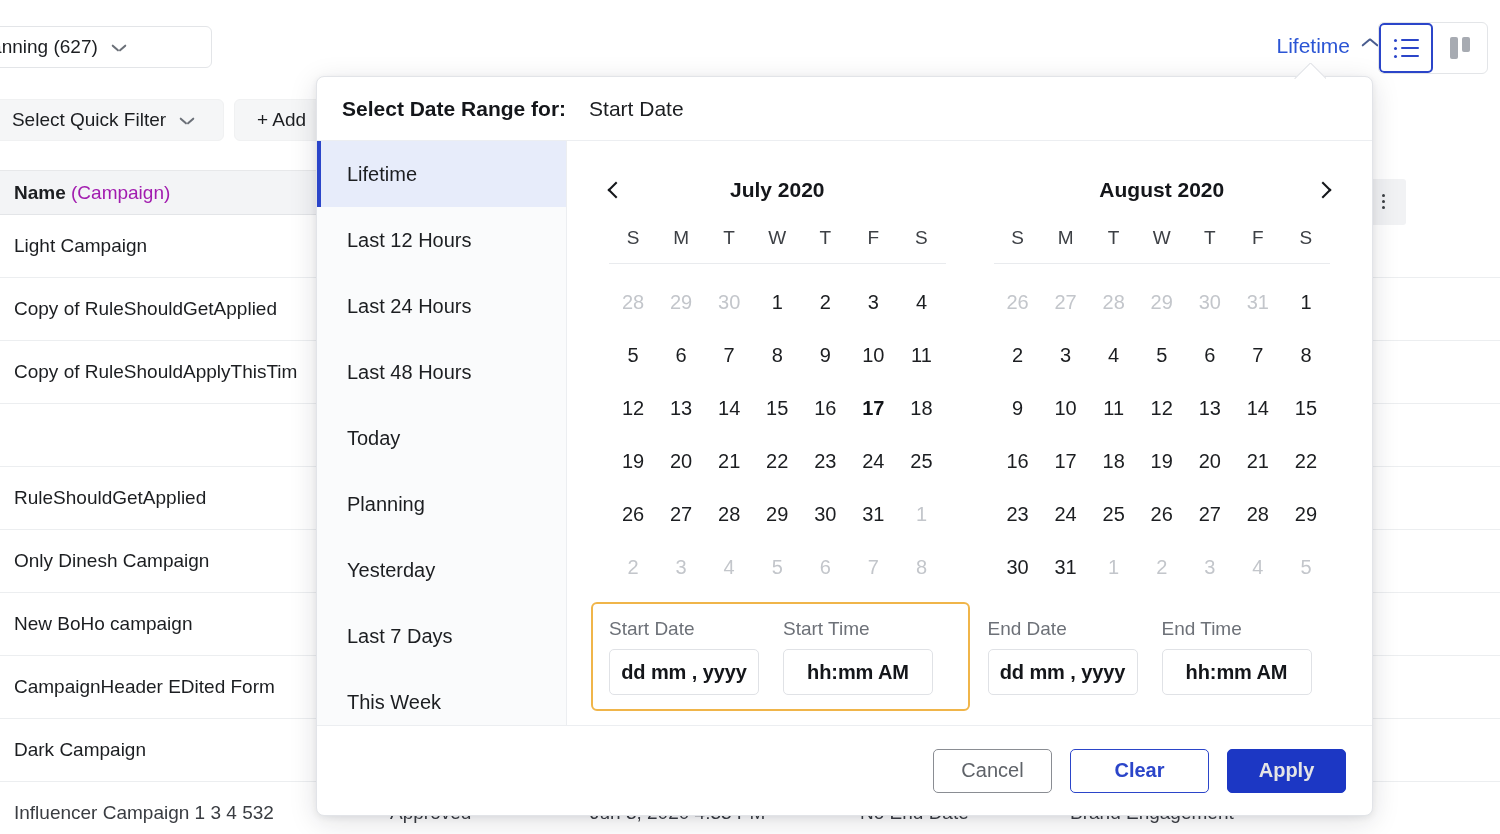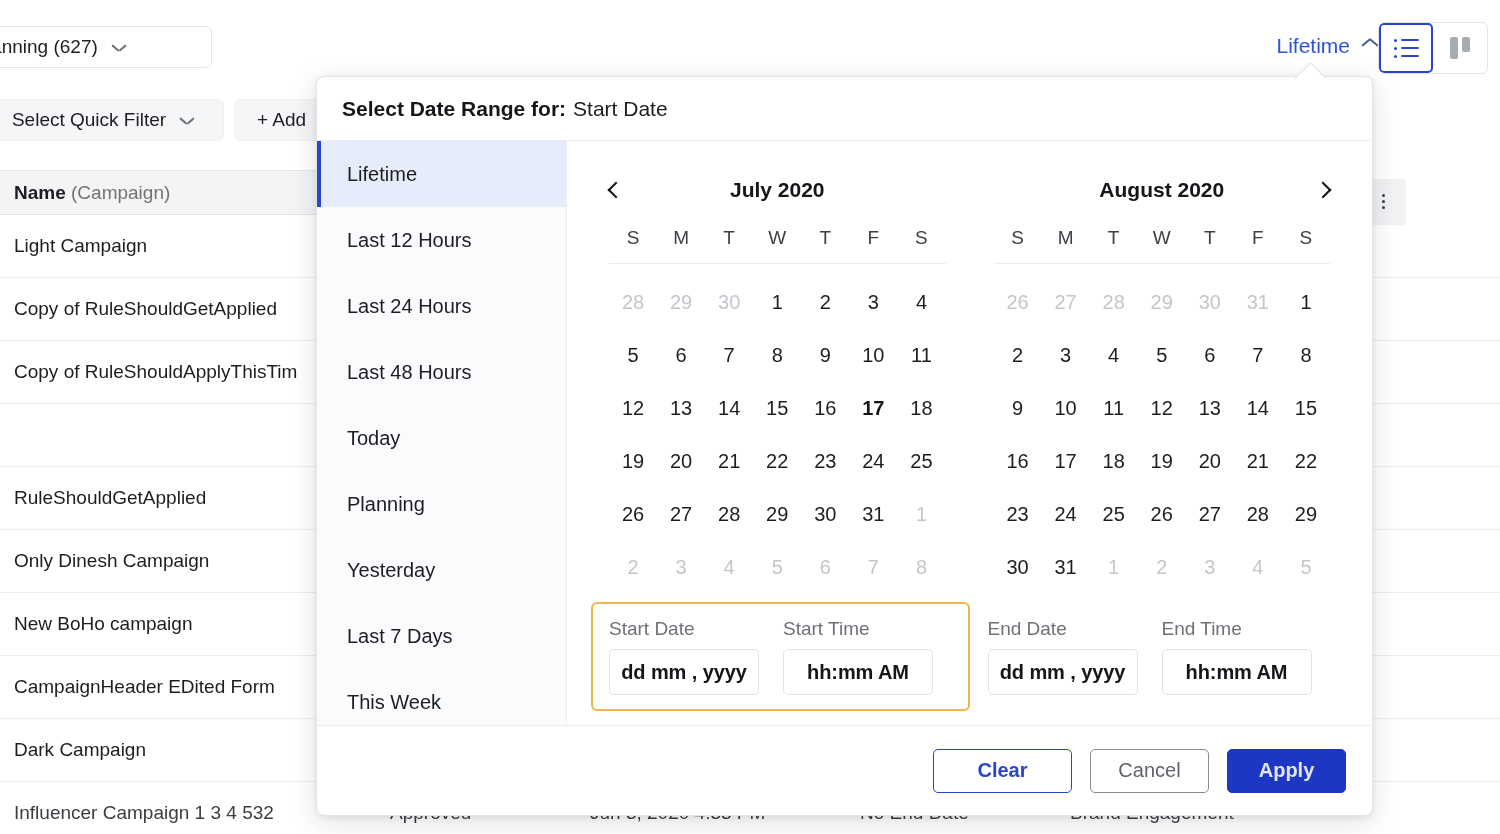--- a/index.html
+++ b/index.html
@@ -48,21 +48,21 @@
   }
 
   
   .tbl { position:absolute; left:0; top:170px; width:1500px; }
   .tbl-head {
     height:45px; background:#f3f4f6; border-top:1px solid #e7e8ea; border-bottom:1px solid #e3e5e8;
     display:flex; align-items:center;
   }
   .th { font-size:19px; color:#1c1e21; padding-left:14px; }
   .th b { font-weight:700; }
-  .th span.muted { color:#737373; }
+  .th span.muted { color:#a21caf; }
   .tbl-row {
     height:63px; border-bottom:1px solid #eceef0;
     display:flex; align-items:center; background:#fff;
     font-size:19px; color:#1c1e21;
   }
   .cell-name { width:390px; padding-left:14px; white-space:nowrap; overflow:hidden; }
   .cell-status { width:200px; }
   .cell-start { width:270px; }
   .cell-end { width:210px; }
   .cell-type { width:240px; }
@@ -124,21 +124,21 @@
     position:absolute; left:316px; top:76px; width:1057px; height:740px;
     background:#fff; border:1px solid #e2e4e8; border-radius:8px;
     box-shadow:0 6px 28px rgba(20,24,40,0.13), 0 2px 6px rgba(20,24,40,0.07);
     z-index:30; display:flex; flex-direction:column; overflow:hidden;
   }
   .dlg-header {
     height:64px; flex:0 0 64px; display:flex; align-items:center;
     padding-left:25px; border-bottom:1px solid #eceef1;
     font-size:21px; color:#14161a;
   }
-  .dlg-header b { font-weight:700; margin-right:7px; }
+  .dlg-header b { font-weight:700; margin-right:23px; }
   .dlg-header span.val { font-weight:400; color:#1c1e21; }
 
   .dlg-body { flex:1 1 auto; display:flex; min-height:0; }
 
   .presets {
     width:250px; flex:0 0 250px; background:#fafbfc; border-right:1px solid #eceef1;
     padding-top:0;
   }
   .preset {
     height:66px; display:flex; align-items:center;
@@ -534,18 +534,18 @@
                 <label>End Time</label>
                 <div class="fld">hh:mm AM</div>
               </div>
             </div>
           </div>
         </div>
       </div>
     </div>
 
     <div class="dlg-footer">
+      <div class="btn btn-cancel">Cancel</div>
       <div class="btn btn-clear">Clear</div>
-      <div class="btn btn-cancel">Cancel</div>
       <div class="btn btn-apply">Apply</div>
     </div>
   </div>
 </div>
 
 </body></html>

